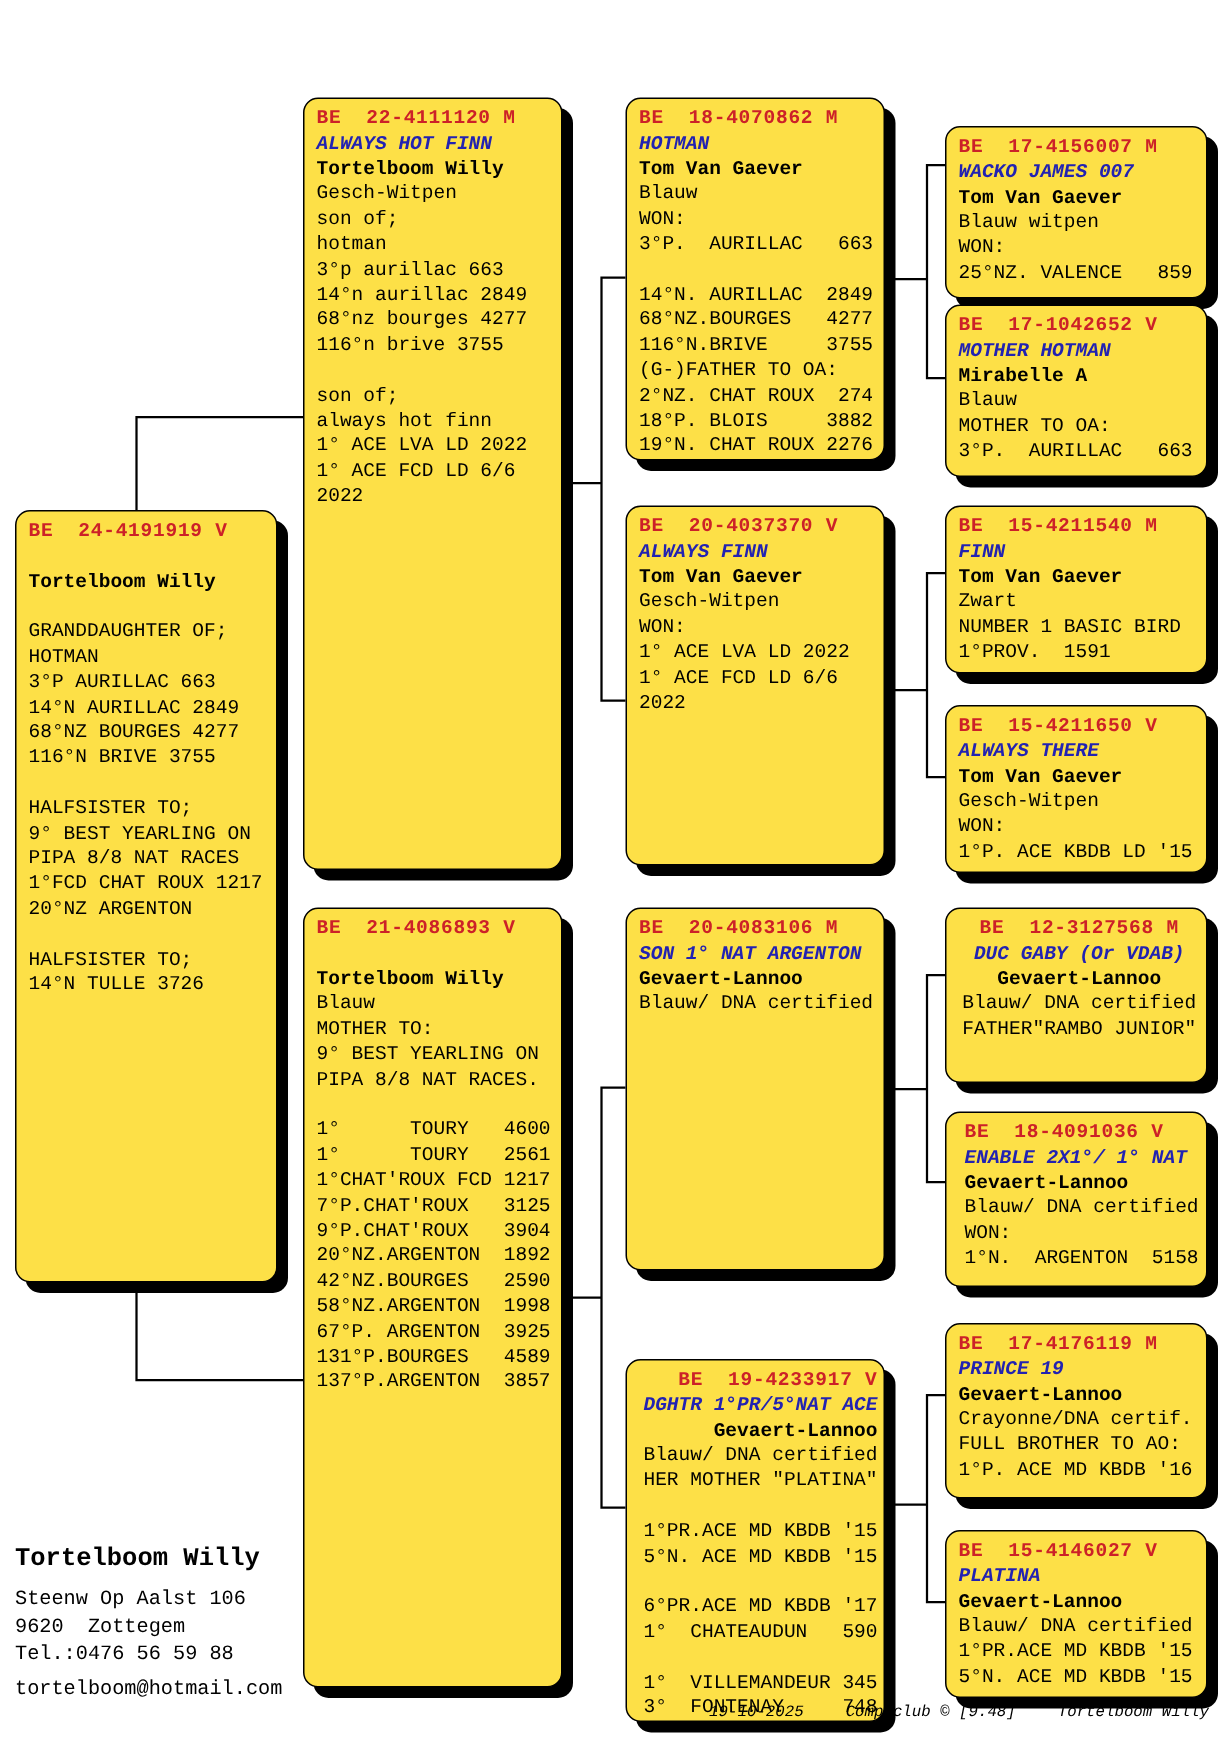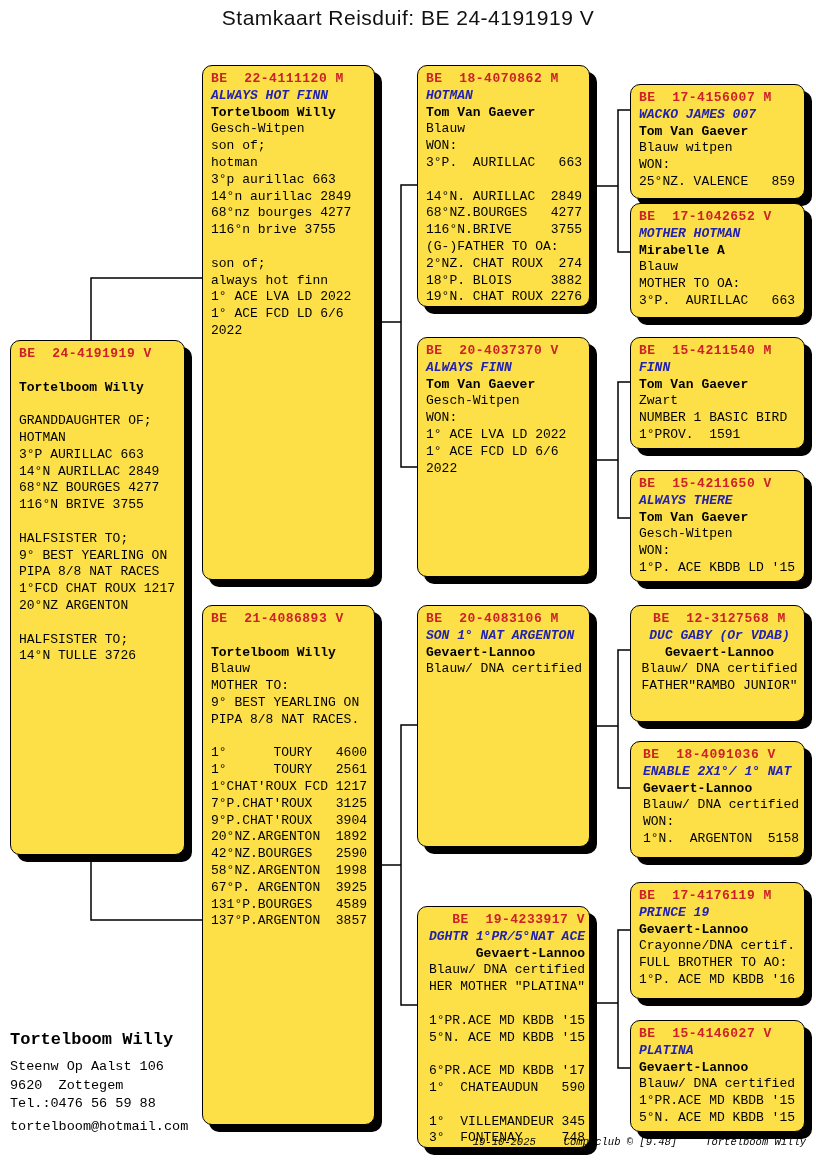--- a/index.html
+++ b/index.html
@@ -61,21 +61,20 @@
     position:absolute;right:10px;top:1136px;
     font-size:10.5px;font-style:italic;
     display:flex;gap:28px;
     white-space:pre;
   }
 </style>
 </head>
 <body>
 
 <div id="page">
-  <div id="page-title">Stamkaart Reisduif: BE  24-4191919 V</div>
 
   <svg id="connectors" viewBox="0 0 816 1172" xmlns="http://www.w3.org/2000/svg">
       <polyline points="202,278 91,278 91,340"></polyline>
       <polyline points="202,920 91,920 91,855"></polyline>
       <polyline points="375,322 401,322"></polyline>
       <polyline points="417,185 401,185 401,467 417,467"></polyline>
       <polyline points="375,865 401,865"></polyline>
       <polyline points="417,725 401,725 401,1005 417,1005"></polyline>
       <polyline points="590,186 618,186"></polyline>
       <polyline points="630,110 618,110 618,252 630,252"></polyline>

